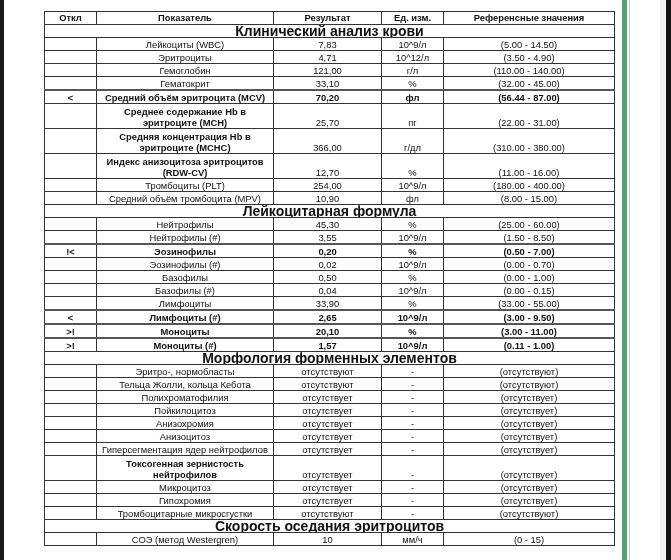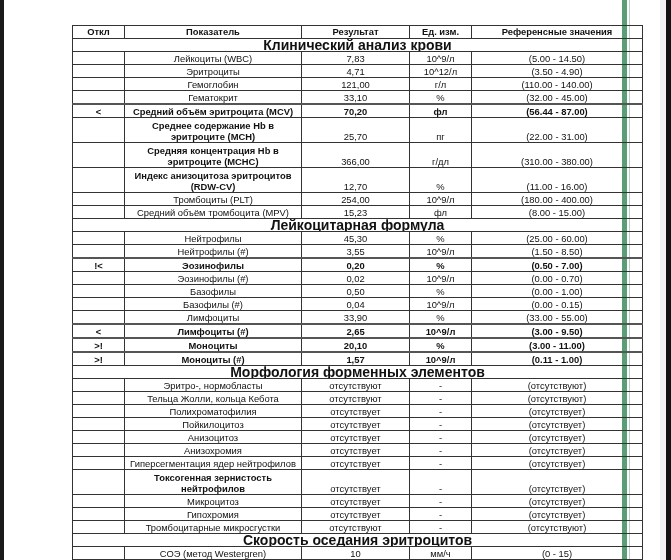--- a/index.html
+++ b/index.html
@@ -9,22 +9,22 @@
     font-family: "Liberation Sans", sans-serif;
     font-size: 9.4px; color: #111;
   }
   .left-edge { position: absolute; left: 0; top: 0; width: 4px; height: 560px; background: #1a1a1a; }
   .right-edge { position: absolute; right: 0; top: 0; width: 5px; height: 560px; background: #141414; }
   .green-bar { position: absolute; left: 622px; top: 0; width: 5px; height: 560px; background: #5a9e76; }
   .green-line { position: absolute; left: 629px; top: 0; width: 1px; height: 560px; background: #b9d3c3; }
   .page-shadow { position: absolute; left: 660px; top: 0; width: 6px; height: 560px; background: #f4f4f4; }
 
   table.lab {
-    position: absolute; left: 44px; top: 25px; width: 570px;
-    border-collapse: collapse; table-layout: fixed; margin-left: 28px;
+    position: absolute; left: 44px; top: 11px; width: 570px;
+    border-collapse: collapse; table-layout: fixed;
   }
   table.lab td, table.lab th {
     border: 1px solid #333;
     padding: 0 2px;
     line-height: 10.5px;
     height: 12px;
     vertical-align: bottom;
     white-space: nowrap;
     overflow: hidden;
   }
@@ -135,21 +135,21 @@
       <tr class="">
         <td class="flag"></td>
         <td class="name">Тромбоциты (PLT)</td>
         <td class="res">254,00</td>
         <td class="unit">10^9/л</td>
         <td class="ref">(180.00 - 400.00)</td>
       </tr>
       <tr class="">
         <td class="flag"></td>
         <td class="name">Средний объём тромбоцита (MPV)</td>
-        <td class="res">15,23</td>
+        <td class="res">10,90</td>
         <td class="unit">фл</td>
         <td class="ref">(8.00 - 15.00)</td>
       </tr>
       <tr class="section">
         <td colspan="5">Лейкоцитарная формула</td>
       </tr>
       <tr class="">
         <td class="flag"></td>
         <td class="name">Нейтрофилы</td>
         <td class="res">45,30</td>
@@ -245,28 +245,28 @@
       </tr>
       <tr class="">
         <td class="flag"></td>
         <td class="name">Пойкилоцитоз</td>
         <td class="res">отсутствует</td>
         <td class="unit">-</td>
         <td class="ref">(отсутствует)</td>
       </tr>
       <tr class="">
         <td class="flag"></td>
+        <td class="name">Анизохромия</td>
+        <td class="res">отсутствует</td>
+        <td class="unit">-</td>
+        <td class="ref">(отсутствует)</td>
+      </tr>
+      <tr class="">
+        <td class="flag"></td>
         <td class="name">Анизоцитоз</td>
-        <td class="res">отсутствует</td>
-        <td class="unit">-</td>
-        <td class="ref">(отсутствует)</td>
-      </tr>
-      <tr class="">
-        <td class="flag"></td>
-        <td class="name">Анизохромия</td>
         <td class="res">отсутствует</td>
         <td class="unit">-</td>
         <td class="ref">(отсутствует)</td>
       </tr>
       <tr class="">
         <td class="flag"></td>
         <td class="name">Гиперсегментация ядер нейтрофилов</td>
         <td class="res">отсутствует</td>
         <td class="unit">-</td>
         <td class="ref">(отсутствует)</td>

